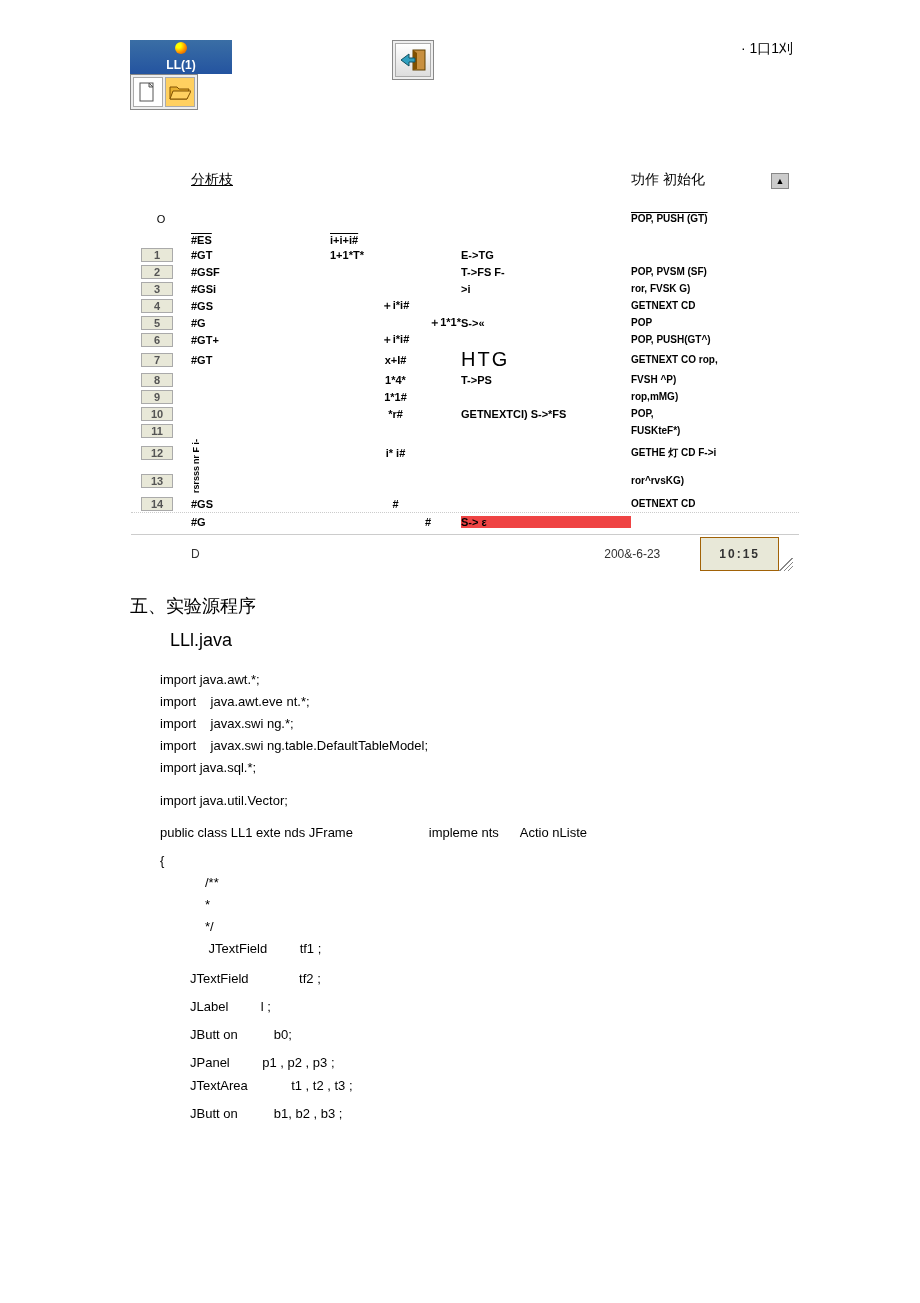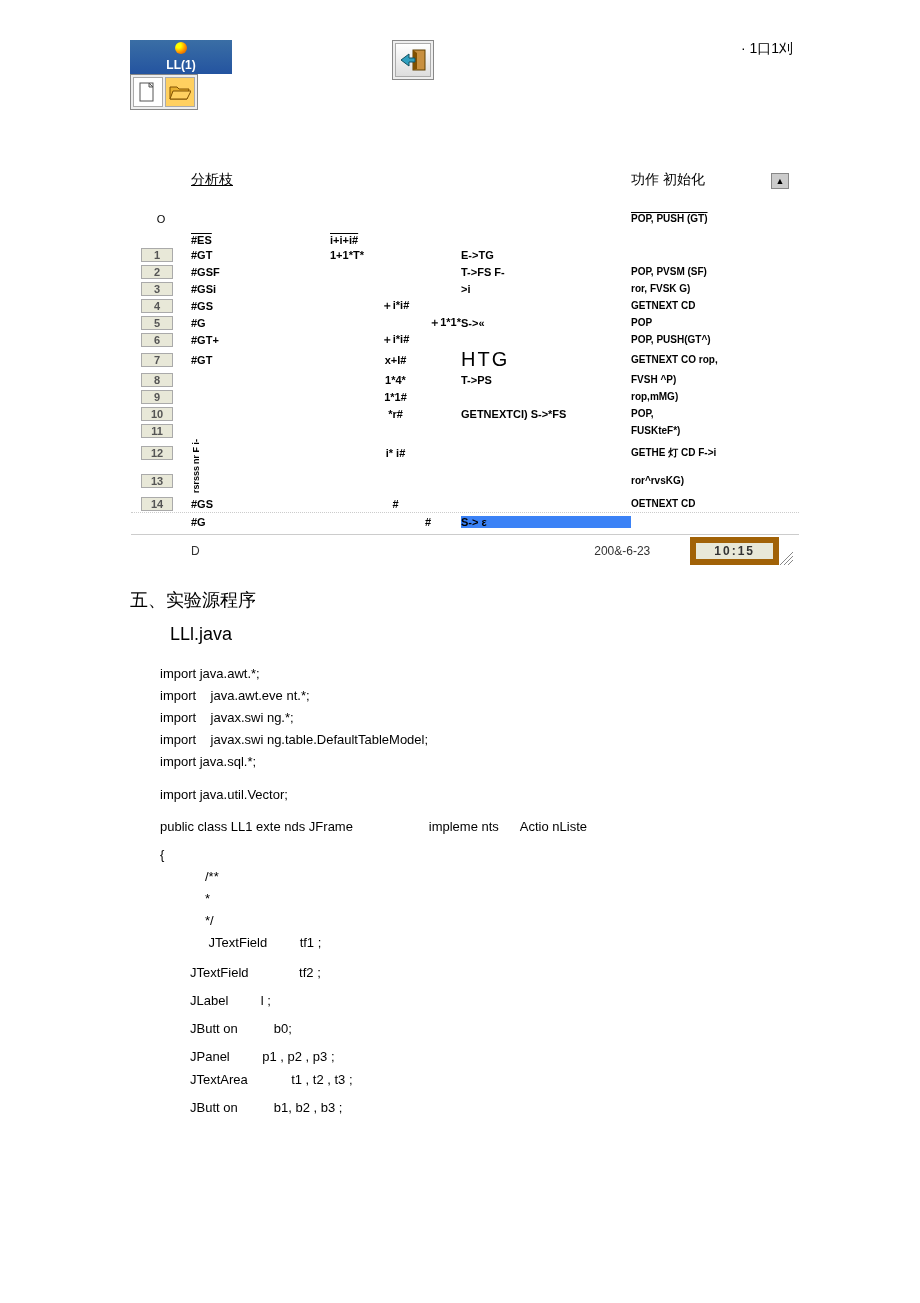--- a/index.html
+++ b/index.html
@@ -116,22 +116,22 @@
     align-items: center;
     justify-content: space-between;
     border-top: 1px solid #ccc;
     margin-top: 4px;
     padding: 2px 6px 0 60px;
     font-size: 12px;
     color: #333;
   }
   .time-box {
     background: #e8e8d8;
-    border: 6px solid #a16207;
-    padding: 1px 18px;
+    border: 1px solid #a16207;
+    padding: 9px 18px;
     font-weight: bold;
     letter-spacing: 2px;
   }
   .section-title {
     font-size: 18px;
     margin: 22px 0 12px 0;
   }
   .sub-title {
     font-size: 18px;
     margin: 10px 0 18px 40px;
@@ -335,21 +335,21 @@
           <div class="col-prod"></div>
           <div class="col-act">OETNEXT CD</div>
           <div></div>
         </div>
       </div>
 
     <div class="grid-row" style="border-top:1px dotted #ccc">
       <div></div>
       <div class="col-stack">#G</div>
       <div class="col-input" style="text-align:right;padding-right:30px">#</div>
-      <div class="col-prod" style="background:#3b82f6">S-&gt; ε</div>
+      <div class="col-prod" style="background:#ef4444">S-&gt; ε</div>
       <div></div>
       <div></div>
     </div>
 
     <div class="status-bar">
       <span>D</span>
       <span style="flex:1"></span>
       <span style="margin-right:40px">200&amp;-6-23</span>
       <span class="time-box">10:15</span>
       <span class="resize-grip"></span>

